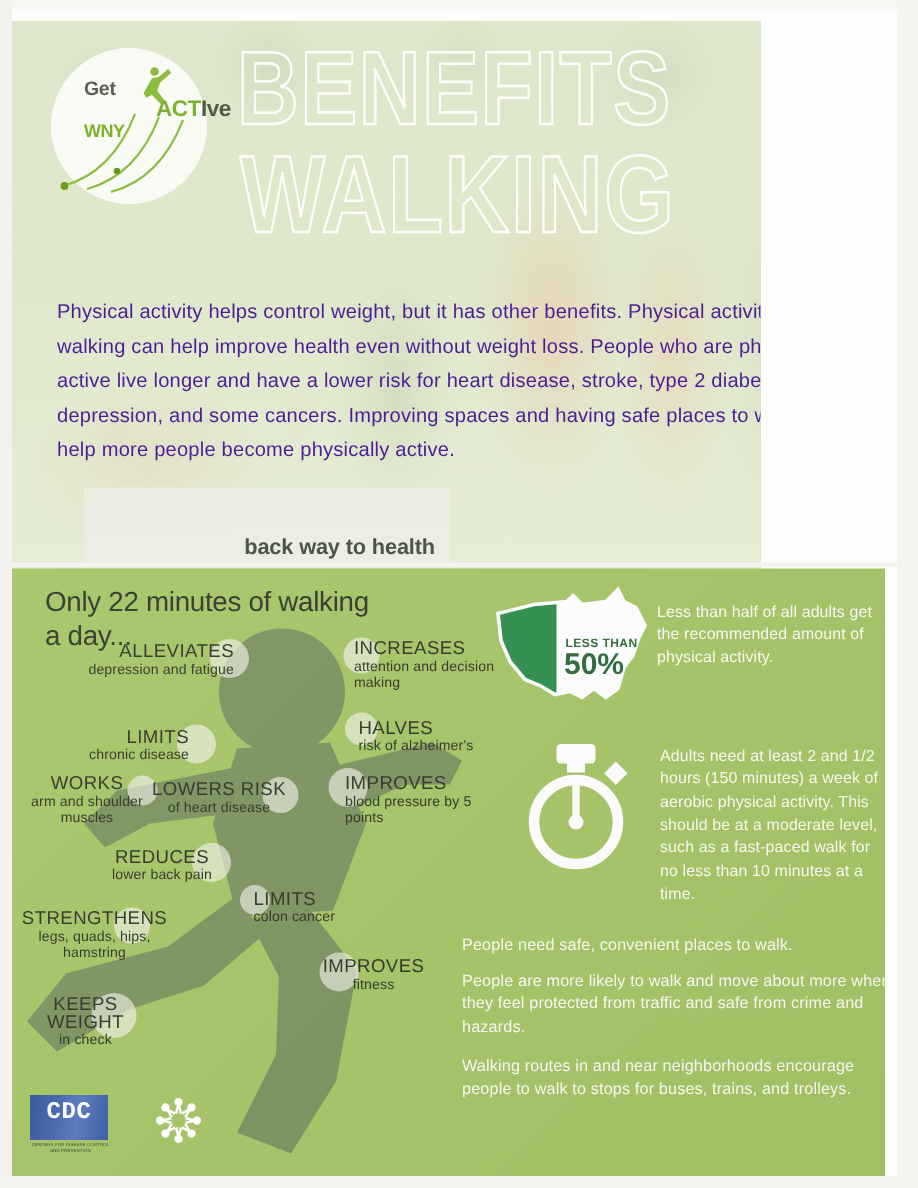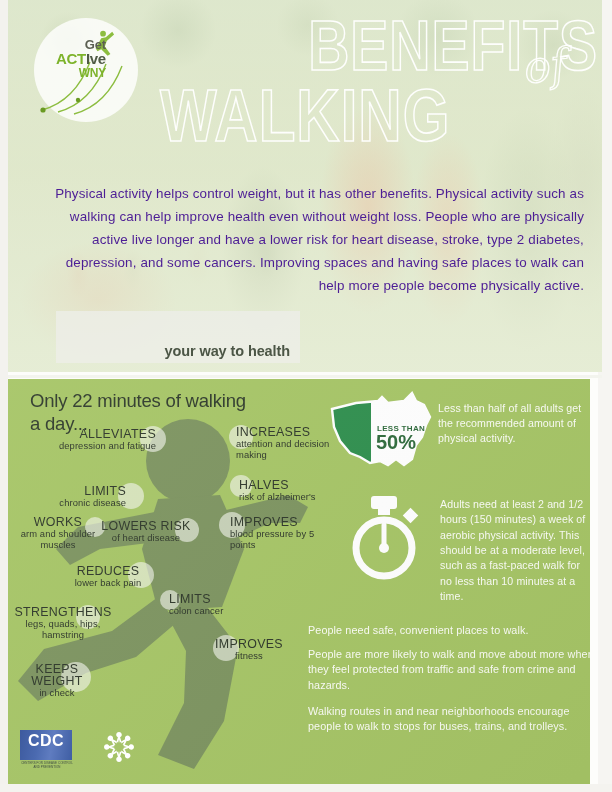--- a/index.html
+++ b/index.html
@@ -13,24 +13,23 @@
   .page{position:absolute;inset:0;background:#fdfdfb;}
 
   
   .scan-left{position:absolute;left:0;top:0;width:8px;height:792px;background:#f3f2ee;}
   .scan-right{position:absolute;right:0;top:0;width:14px;height:792px;background:#f6f5f2;}
   .scan-bottom{position:absolute;left:0;bottom:0;width:612px;height:8px;background:#f4f3ef;}
   .scan-top{position:absolute;left:0;top:0;width:612px;height:6px;background:#f8f7f4;}
 
   
   .hero{
-    position:absolute;left:8px;top:0;width:594px;height:372px;
+    position:absolute;left:8px;top:14px;width:499px;height:372px;
     overflow:hidden;
     background:#c7d3a8;
-    text-align:right;
   }
   .photo{
     position:absolute;inset:0;
     background:
       radial-gradient(ellipse 120px 90px at 90px 300px, rgba(210,120,70,.45), transparent 65%),
       radial-gradient(ellipse 60px 120px at 255px 250px, rgba(120,140,90,.5), transparent 70%),
       radial-gradient(ellipse 70px 150px at 360px 210px, rgba(225,120,70,.55), transparent 70%),
       radial-gradient(ellipse 55px 140px at 440px 230px, rgba(230,130,80,.5), transparent 70%),
       radial-gradient(ellipse 70px 170px at 520px 230px, rgba(150,170,120,.55), transparent 72%),
       radial-gradient(ellipse 50px 160px at 575px 200px, rgba(170,180,140,.5), transparent 72%),
@@ -59,21 +58,21 @@
     opacity:.55;
   }
 
   
   .logo-badge{
     position:absolute;left:26px;top:18px;width:104px;height:104px;border-radius:50%;
     background:rgba(255,255,255,.80);
   }
   .logo-text{position:absolute;left:22px;top:20px;line-height:1.02;}
   .logo-get{font-size:13px;color:#5b5f52;font-weight:700;letter-spacing:-.2px;}
-  .logo-act{font-size:15px;font-weight:700;letter-spacing:-.3px;}
+  .logo-act{font-size:15px;font-weight:700;letter-spacing:-.3px;margin-left:48px;}
   .logo-act .g{color:#7db32b;}
   .logo-act .d{color:#4f5a45;}
   .logo-wny{font-size:12px;font-weight:700;color:#7db32b;letter-spacing:-.3px;}
   .logo-swoosh{position:absolute;left:0;top:0;width:104px;height:104px;}
 
   
   .hero-title{position:absolute;left:150px;top:14px;width:440px;height:145px;}
   .t-line{
     font-family:"Liberation Sans", sans-serif;
     font-weight:700;
@@ -170,21 +169,21 @@
   .note3{left:300px;top:325px;width:290px;}
 
   
   .footer{position:absolute;left:8px;top:726px;width:594px;height:60px;}
   .cdc{
     position:absolute;left:12px;top:4px;width:52px;height:30px;
     background:linear-gradient(100deg,#3d5a9e 0%,#4b6ab0 35%,#5f7cc0 60%,#3f5ea3 100%);
   }
   .cdc-txt{
     position:absolute;left:0;top:2px;width:52px;text-align:center;
-    font-size:16px;font-weight:700;color:#fff;letter-spacing:.4px;
+    font-size:16px;font-weight:700;color:#fff;letter-spacing:.4px;font-family:Liberation Mono, monospace;
   }
   .cdc-sub{
     position:absolute;left:10px;top:35px;width:58px;
     font-size:2.9px;line-height:1.5;color:#3d4a40;letter-spacing:.1px;text-align:center;
   }
   .hhs{position:absolute;left:92px;top:2px;width:38px;height:38px;}
 </style>
 </head>
 <body>
 
@@ -222,21 +221,21 @@
 
     <div class="hero-title">
       <div class="t-line t-benefits">BENEFITS</div>
       <div class="t-of">of</div>
       <div class="t-line t-walking">WALKING</div>
     </div>
 
     <div class="intro">Physical activity helps control weight, but it has other benefits. Physical activity such as walking can help improve health even without weight loss. People who are physically active live longer and have a lower risk for heart disease, stroke, type 2 diabetes, depression, and some cancers. Improving spaces and having safe places to walk can help more people become physically active.</div>
 
     <div class="walk-box">
-      <div class="walk-sub">your way to health</div>
+      <div class="walk-sub">back way to health</div>
     </div>
   </div>
 
   <div class="divider"></div>
 
   <div class="green">
 
     <div class="section-head">Only 22 minutes of walking a day...</div>
 
     <svg class="figure" viewBox="0 0 330 375">

